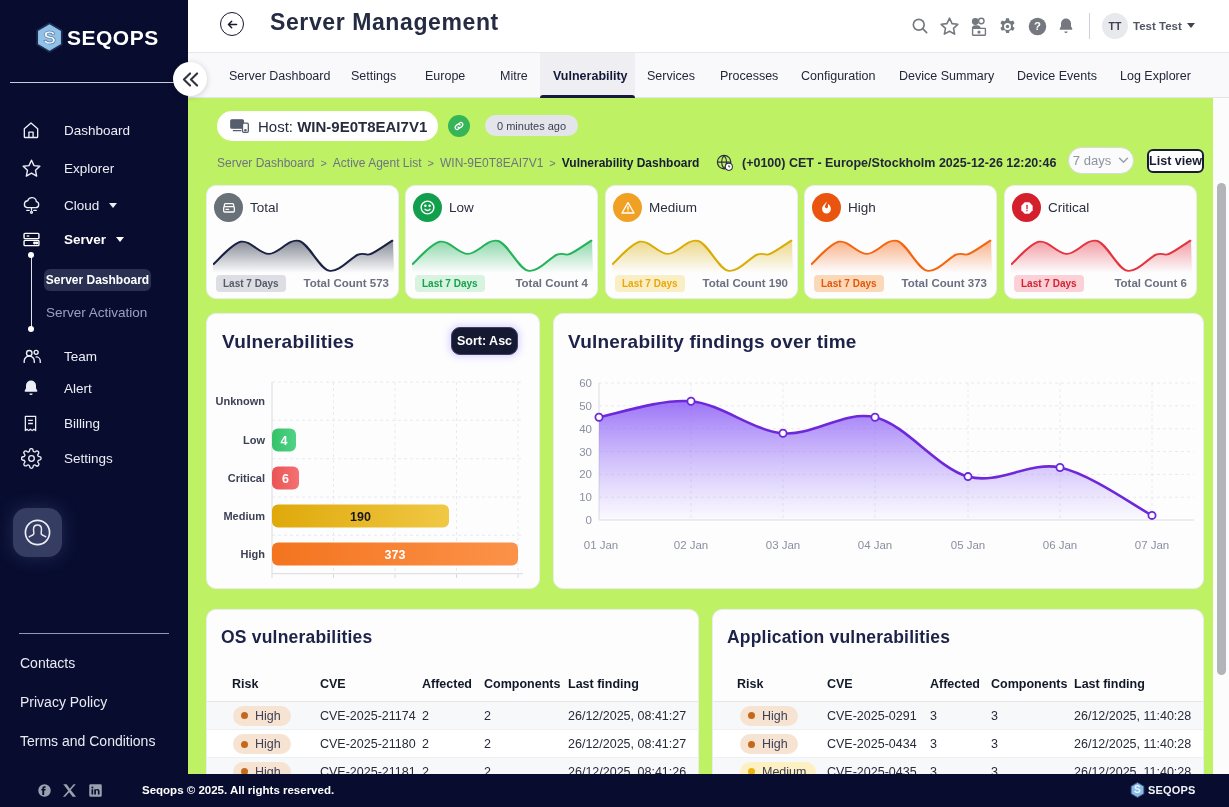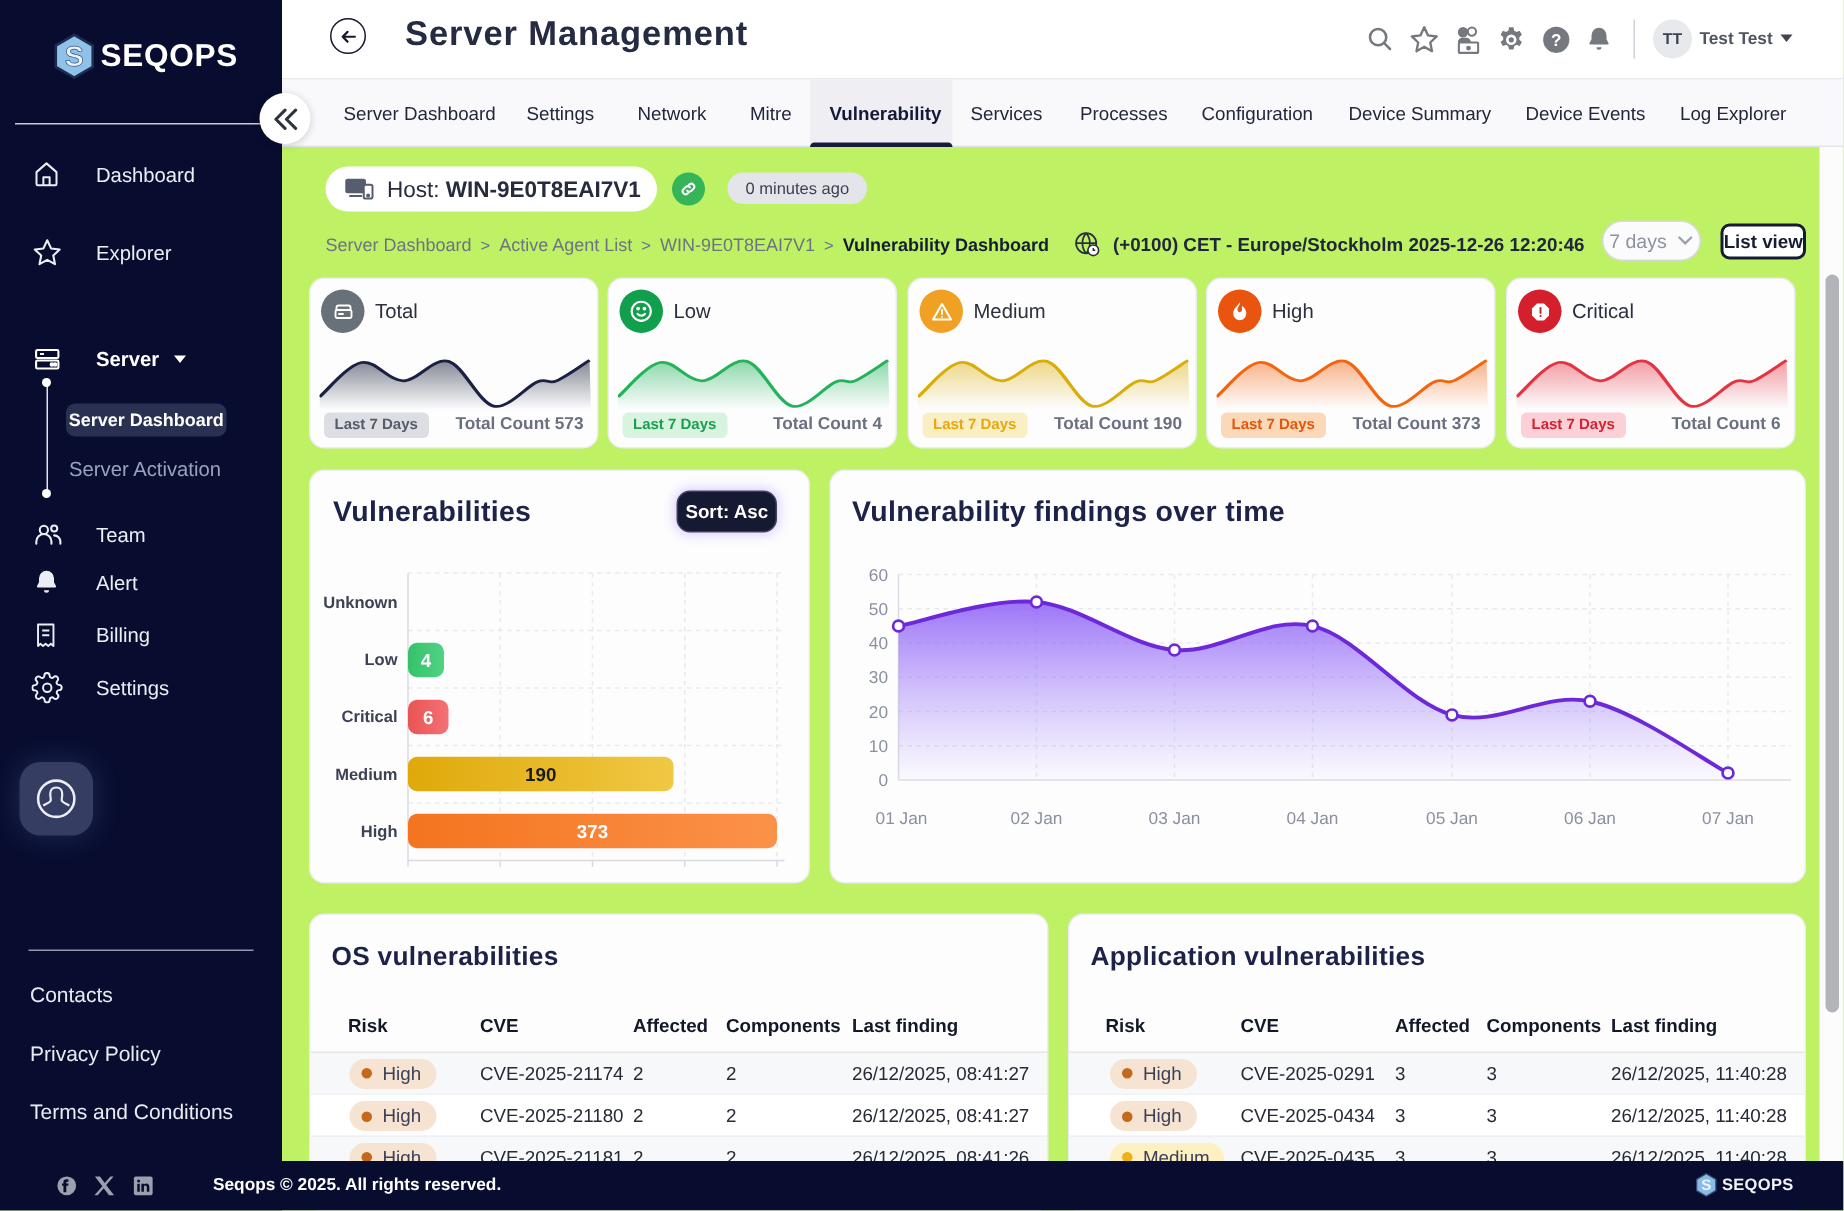--- a/index.html
+++ b/index.html
@@ -99,32 +99,39 @@
 
 <div id="sidebar">
   <div id="logo">
     <svg width="27" height="31" viewBox="0 0 27 30">
       <polygon points="13.5,0.8 25.8,7.9 25.8,22.1 13.5,29.2 1.2,22.1 1.2,7.9" fill="#8fc1e9" stroke="#1d2c50" stroke-width="1.7"></polygon>
       <text x="13.5" y="21.5" text-anchor="middle" font-family="Liberation Sans, sans-serif" font-size="19" font-weight="bold" fill="#eaf3fb" stroke="#3a5a80" stroke-width="0.5">S</text>
     </svg>
     <span class="word">SEQOPS</span>
   </div>
   <div id="sb-div1"></div>
-  <div class="sb-item" style="top:104px;">
+  <div class="sb-item" style="top:118px;">
     <svg width="20" height="20" viewBox="0 0 24 24" fill="none" stroke="#eceef5" stroke-width="1.6" stroke-linejoin="round">
         <path d="M4 10.5 L12 3.5 L20 10.5 V20 a1 1 0 0 1 -1 1 H5 a1 1 0 0 1 -1 -1 Z"></path>
         <path d="M9.5 21 V14.5 h5 V21"></path>
       </svg>
     <span class="txt">Dashboard</span>
   </div>
   <div class="sb-item" style="top:156px;">
     <svg width="21" height="21" viewBox="0 0 24 24" fill="none" stroke="#eceef5" stroke-width="1.6" stroke-linejoin="round">
         <path d="M12 2.5 l2.9 6.2 6.6 .8 -4.9 4.6 1.3 6.6 -5.9 -3.3 -5.9 3.3 1.3 -6.6 -4.9 -4.6 6.6 -.8 Z"></path>
       </svg>
     <span class="txt">Explorer</span>
+  </div>
+  <div class="sb-item" style="top:193px;">
+    <svg width="21" height="21" viewBox="0 0 24 24" fill="none" stroke="#eceef5" stroke-width="1.5" stroke-linecap="round" stroke-linejoin="round">
+        <path d="M7 14.5 h10 a3.5 3.5 0 0 0 .5 -6.9 a5 5 0 0 0 -9.8 -1 a4 4 0 0 0 -0.7 7.9 Z"></path>
+        <path d="M12 14.5 v3 M12 19.8 m-1.1 0 a1.1 1.1 0 1 0 2.2 0 a1.1 1.1 0 1 0 -2.2 0 M6.5 17.5 h3 M14.5 17.5 h3"></path>
+      </svg>
+    <span class="txt">Cloud<span class="caret"></span></span>
   </div>
   <div class="sb-item" style="top:227px;">
     <svg width="21" height="21" viewBox="0 0 24 24" fill="none" stroke="#fff" stroke-width="1.6">
         <rect x="3.5" y="5" width="17" height="6" rx="1"></rect>
         <rect x="3.5" y="13" width="17" height="6" rx="1"></rect>
         <circle cx="15.5" cy="16" r="0.9" fill="#fff"></circle>
         <circle cx="18" cy="16" r="0.9" fill="#fff"></circle>
         <path d="M6.5 8 h3" stroke-width="1.4"></path>
       </svg>
     <span class="txt" style="font-weight:bold; color:#fff;">Server<span class="caret" style="border-top-color:#fff;"></span></span>
@@ -207,21 +214,21 @@
     <div id="hdr-div"></div>
     <div id="avatar">TT</div>
     <div id="uname">Test Test</div>
     <div id="ucaret"></div>
   </div>
   <div id="tabbar">
     <div id="tab-active-bg"></div>
     <div id="tab-underline"></div>
     <div class="tab" style="left:41px;">Server Dashboard</div>
     <div class="tab" style="left:163px;">Settings</div>
-    <div class="tab" style="left:237px;">Network</div>
+    <div class="tab" style="left:237px;">Europe</div>
     <div class="tab" style="left:312px;">Mitre</div>
     <div class="tab" style="left:365px; font-weight:bold; color:#141938;">Vulnerability</div>
     <div class="tab" style="left:459px;">Services</div>
     <div class="tab" style="left:532px;">Processes</div>
     <div class="tab" style="left:613px;">Configuration</div>
     <div class="tab" style="left:711px;">Device Summary</div>
     <div class="tab" style="left:829px;">Device Events</div>
     <div class="tab" style="left:932px;">Log Explorer</div>
   </div>
   <div id="collapse">

